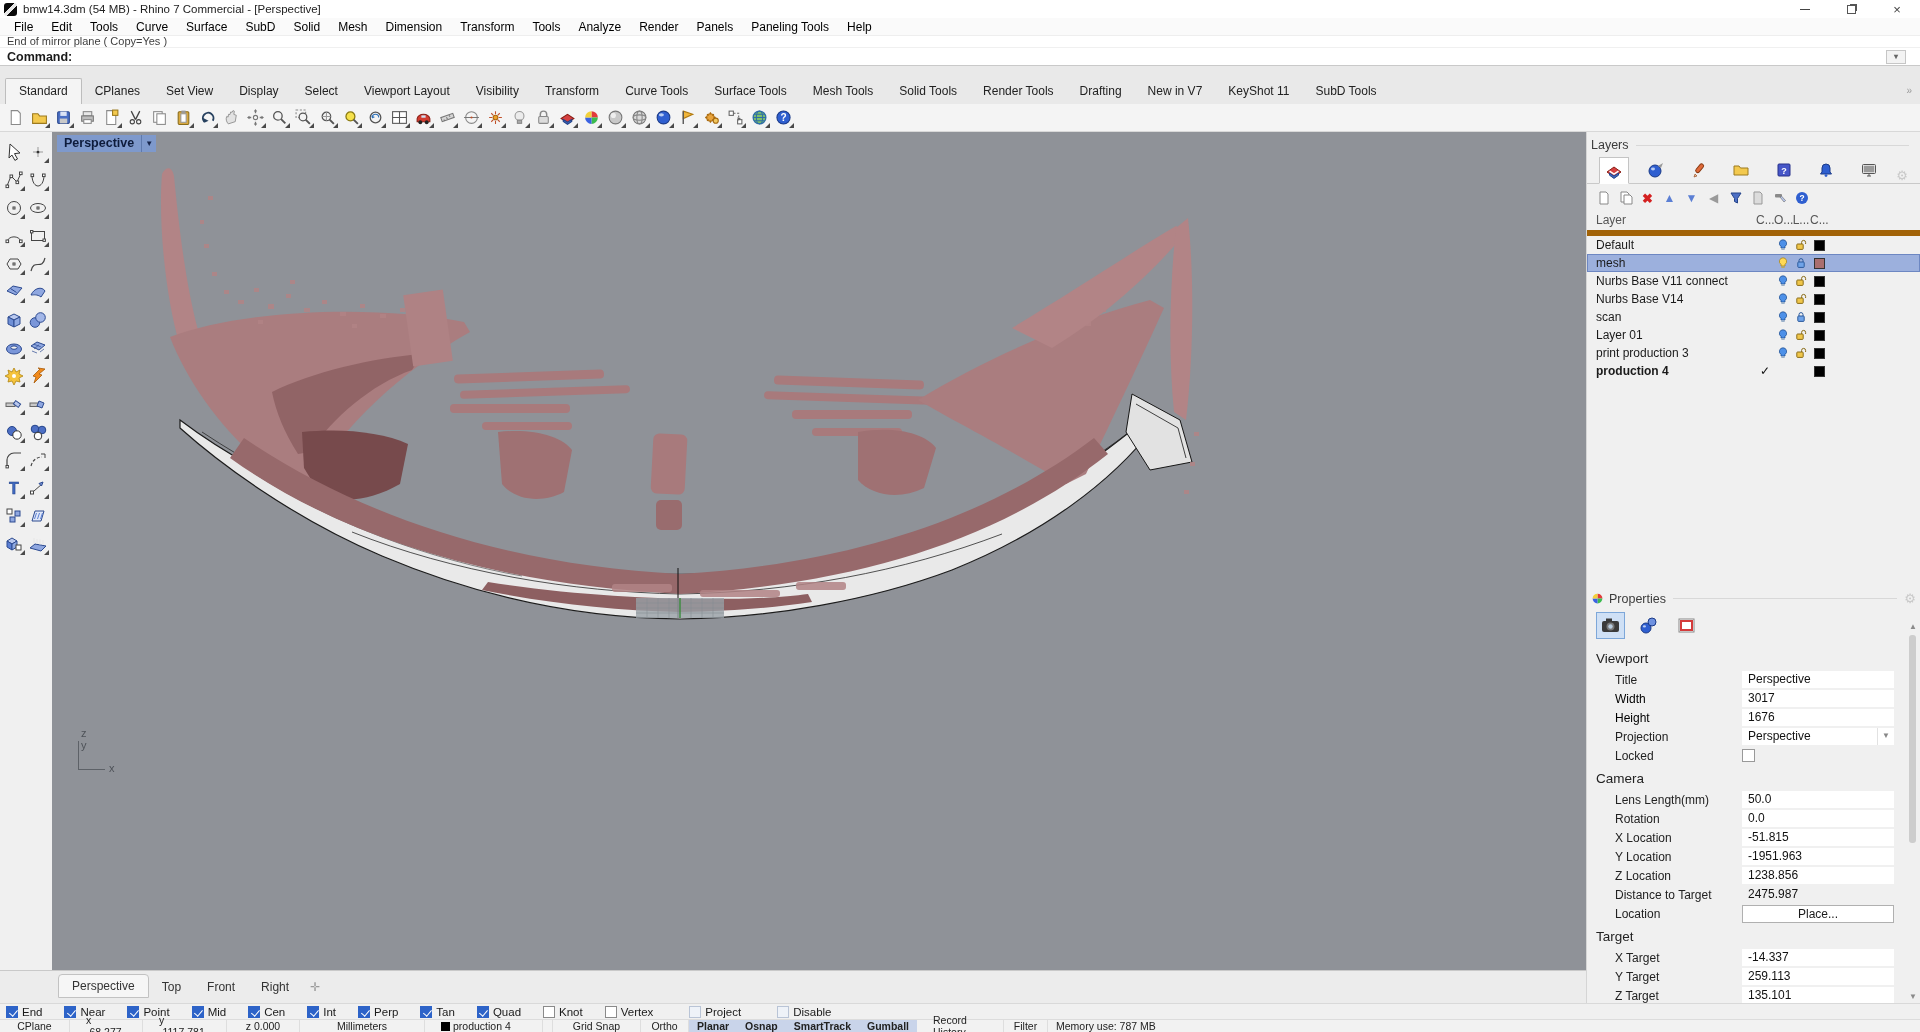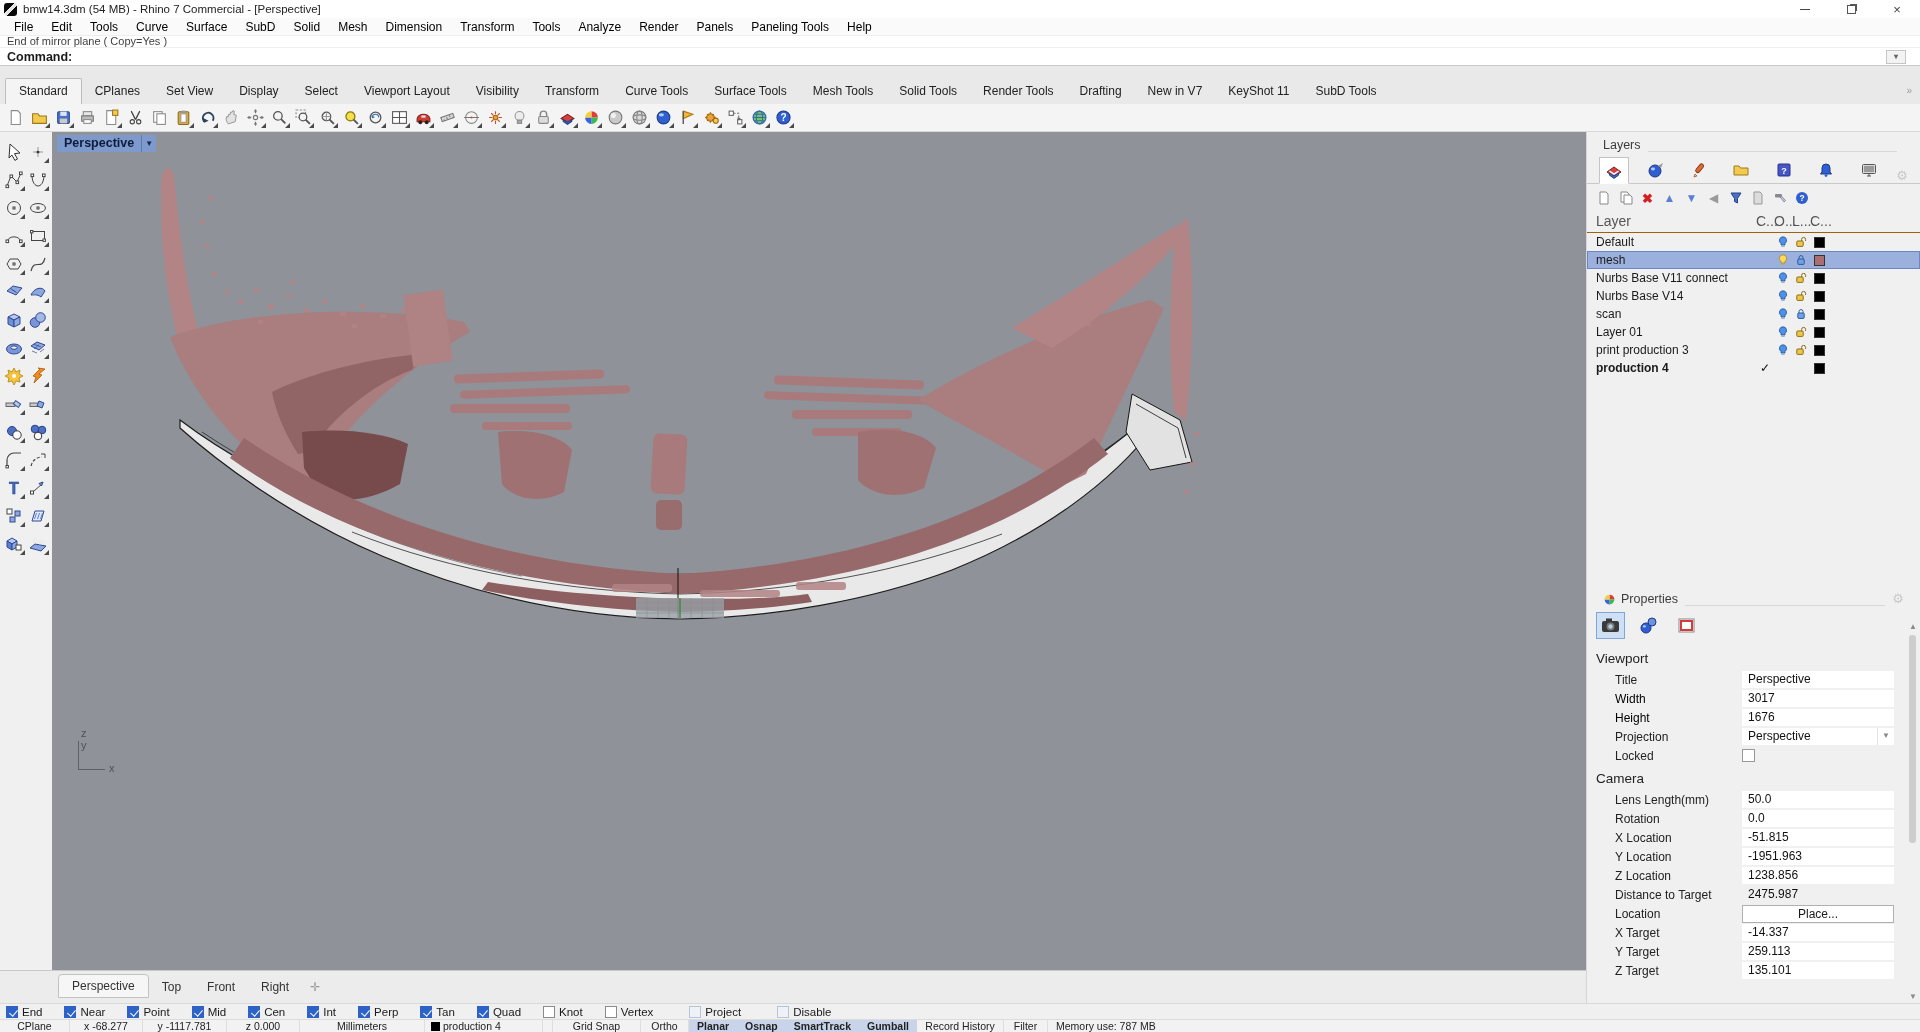--- a/index.html
+++ b/index.html
@@ -45,31 +45,31 @@
 .gn-z{position:absolute;left:3px;top:-3px}
 .gn-y{position:absolute;left:3px;top:9px}
 .gn-x{position:absolute;left:31px;top:32px}
 
 .vptabsbar{position:absolute;left:0;right:334px;top:838px;height:33px;background:#ececec;border-top:1px solid #c9c9c9;display:flex;align-items:center;padding-left:58px}
 .vptab{padding:4px 13px;color:#333}
 .vptab.active{background:#f6f6f6;border:1px solid #c2c2c2;border-radius:4px 4px 0 0;margin-top:-2px}
 .vptab-add{color:#9a9a9a;margin-left:8px;font-size:12px}
 
 .dock{position:absolute;right:0;top:0;bottom:0;width:334px;background:#f0f0f0;border-left:1px solid #d5d5d5}
-.phead{display:flex;align-items:flex-end;padding:6px 16px 2px;color:#3c3c3c;font-size:12.5px}
+.phead{display:flex;align-items:center;padding:6px 4px 2px;color:#3c3c3c;font-size:12.5px}
 .phead .rule{flex:1;height:1px;background:#d8d8d8;margin:0 7px}
 .gear{color:#c9c9c9;font-size:13px}
 .ptabs{display:flex;align-items:flex-end;justify-content:space-between;padding:0 12px;height:30px;border-bottom:1px solid #c9c9c9}
 .ptab{width:30px;height:27px;display:flex;align-items:center;justify-content:center}
 .ptab svg{width:18px;height:18px}
 .ptab.active{background:#fff;border:1px solid #c4c4c4;border-bottom:1px solid #fff;margin-bottom:-1px}
 .ltools{display:flex;gap:7px;padding:6px 9px 4px;align-items:center;height:26px}
 .lti{width:15px;height:15px;display:flex;align-items:center;justify-content:center;font-size:12px}
 .lti svg{width:14px;height:14px}
-.lhead{display:flex;align-items:flex-end;padding:3px 92px 3px 9px;color:#555;font-size:14px;border-bottom:1px solid #a16207}
+.lhead{display:flex;align-items:flex-end;padding:3px 92px 3px 9px;color:#555;font-size:12px;border-bottom:6px solid #a16207}
 .lname{flex:1}
 .lc{width:18px;text-align:center;flex:none}
 .lrow{display:flex;align-items:center;height:18px;padding:0 92px 0 9px;font-size:12px}
 .lrow .lc{display:flex;align-items:center;justify-content:center}
 .lrow svg{width:12px;height:12px}
 .lrow.sel{background:#9cb0dd;box-shadow:inset 0 0 0 1px #6d87c2}
 .lrow.cur .lname{font-weight:bold}
 .swatch{width:11px;height:11px;border:1px solid #333}
 .checkmark{font-size:12px;color:#111}
 
@@ -94,21 +94,21 @@
 
 .osnaprow{position:absolute;left:0;right:0;bottom:13px;height:16px;background:#f0f0f0;border-top:1px solid #d9d9d9;display:flex;align-items:center;padding-left:6px;font-size:11.5px}
 .os{display:flex;align-items:center;margin-right:22px}
 .cb{width:12px;height:12px;border:1px solid #8a8a8a;background:#fff;margin-right:4px;position:relative;flex:none}
 .cb.on{background:#2d63c8;border-color:#2d63c8}
 .cb.on::after{content:"";position:absolute;left:3.5px;top:1px;width:3.5px;height:7px;border:solid #fff;border-width:0 1.8px 1.8px 0;transform:rotate(40deg)}
 .cb.dim{border-color:#b9c4d6;background:#eef2f8}
 .os.gap{margin-left:14px}
 
 .statusbar{position:absolute;left:0;right:0;bottom:0;height:13px;background:#f2f2f2;border-top:1px solid #dcdcdc;display:flex;align-items:stretch;font-size:10.5px;color:#222}
-.seg{display:flex;align-items:center;justify-content:center;border-right:1px solid #dedede;padding:0 6px}
+.seg{display:flex;align-items:center;justify-content:center;border-right:1px solid #dedede;padding:0 16px}
 .s-cplane{width:70px}.s-x{width:73px}.s-y{width:84px}.s-z{width:73px}.s-units{width:125px}
 .s-layer{width:118px;justify-content:flex-start}
 .s-layer .sq{width:9px;height:9px;background:#000;margin-right:3px;flex:none}
 .hl{background:#c9d4ea;font-weight:bold;display:flex;align-items:stretch}
 .hl .seg{border-right:none;padding:0 8px}
 .s-mem{flex:1;justify-content:flex-start;border-right:none;padding-left:8px}
 .s-rh{width:87px}.s-filter{width:44px}
 .s-grid{width:88px}.s-ortho{width:48px}
 .spacer{width:10px;border-right:1px solid #dedede}
 </style>
@@ -1013,20 +1013,21 @@
       </div>
       <div class="prow">
         <span class="plabel">Distance to Target</span>
         <span class="pval plain">2475.987</span>
       </div>
       <div class="prow">
         <span class="plabel">Location</span>
         <span class="pbtn">Place...</span>
       </div>
 
+      <div class="psect">Target</div>
       <div class="prow">
         <span class="plabel">X Target</span>
         <span class="pval">-14.337</span>
       </div>
       <div class="prow">
         <span class="plabel">Y Target</span>
         <span class="pval">259.113</span>
       </div>
       <div class="prow">
         <span class="plabel">Z Target</span>

